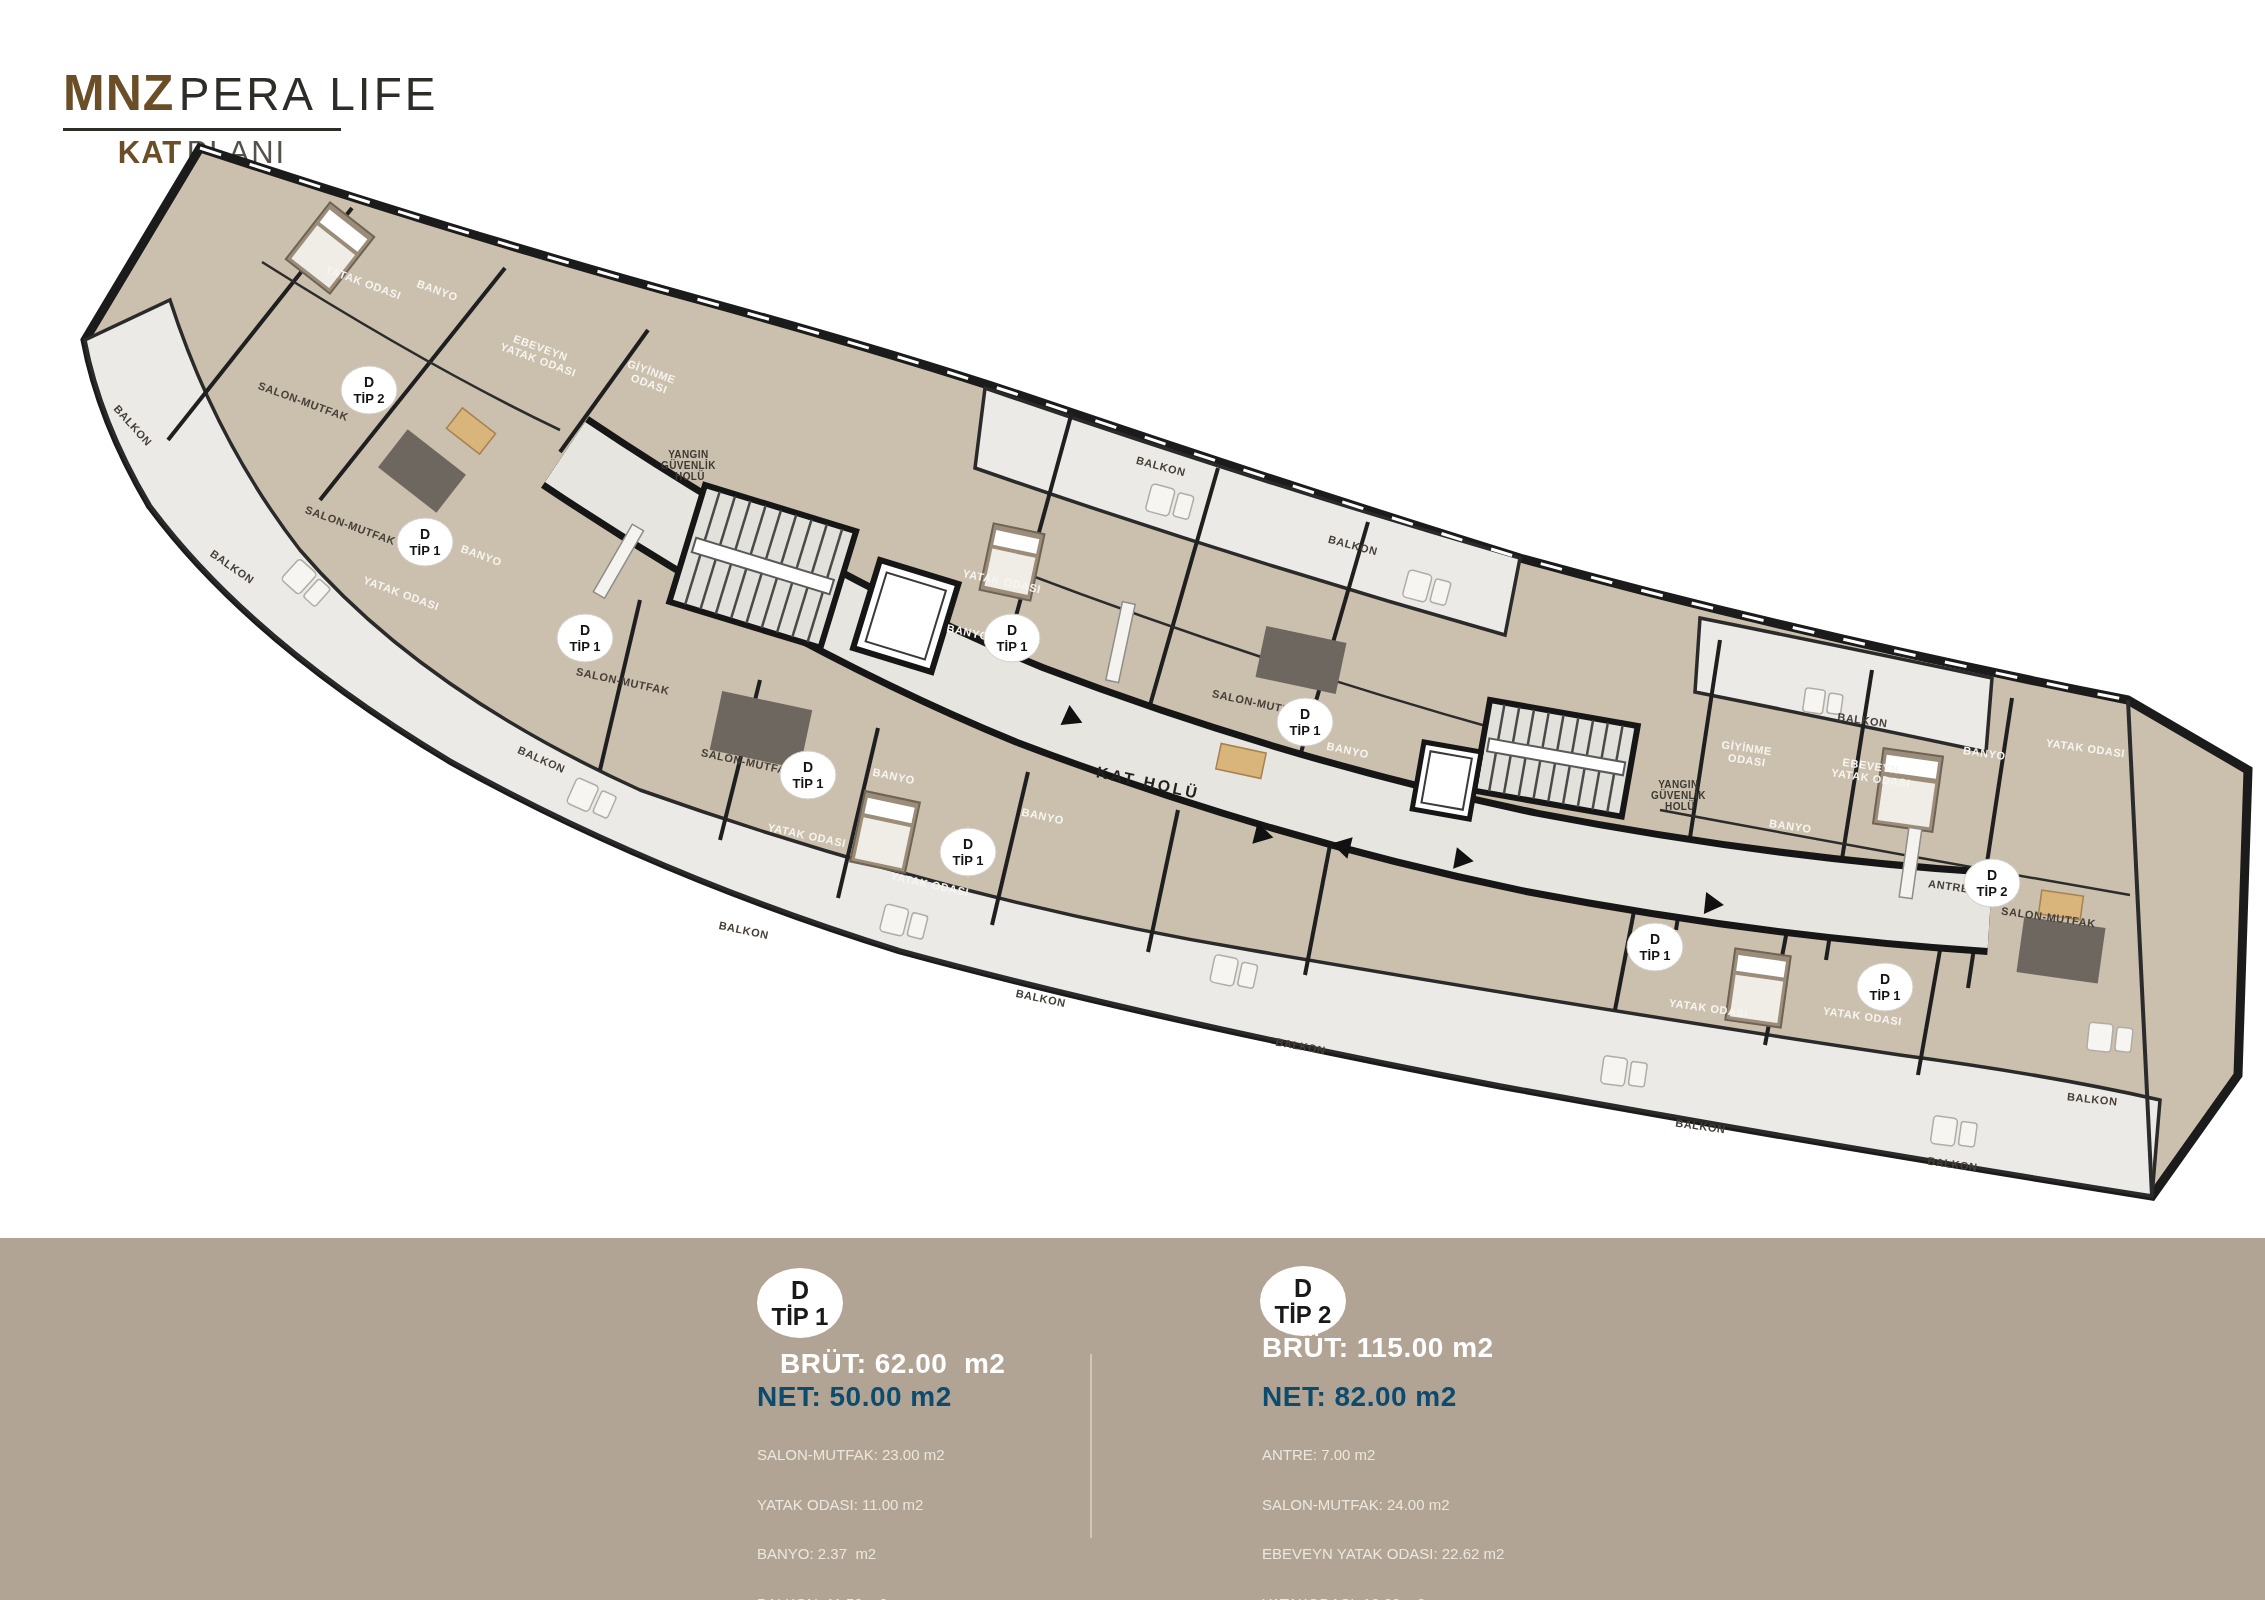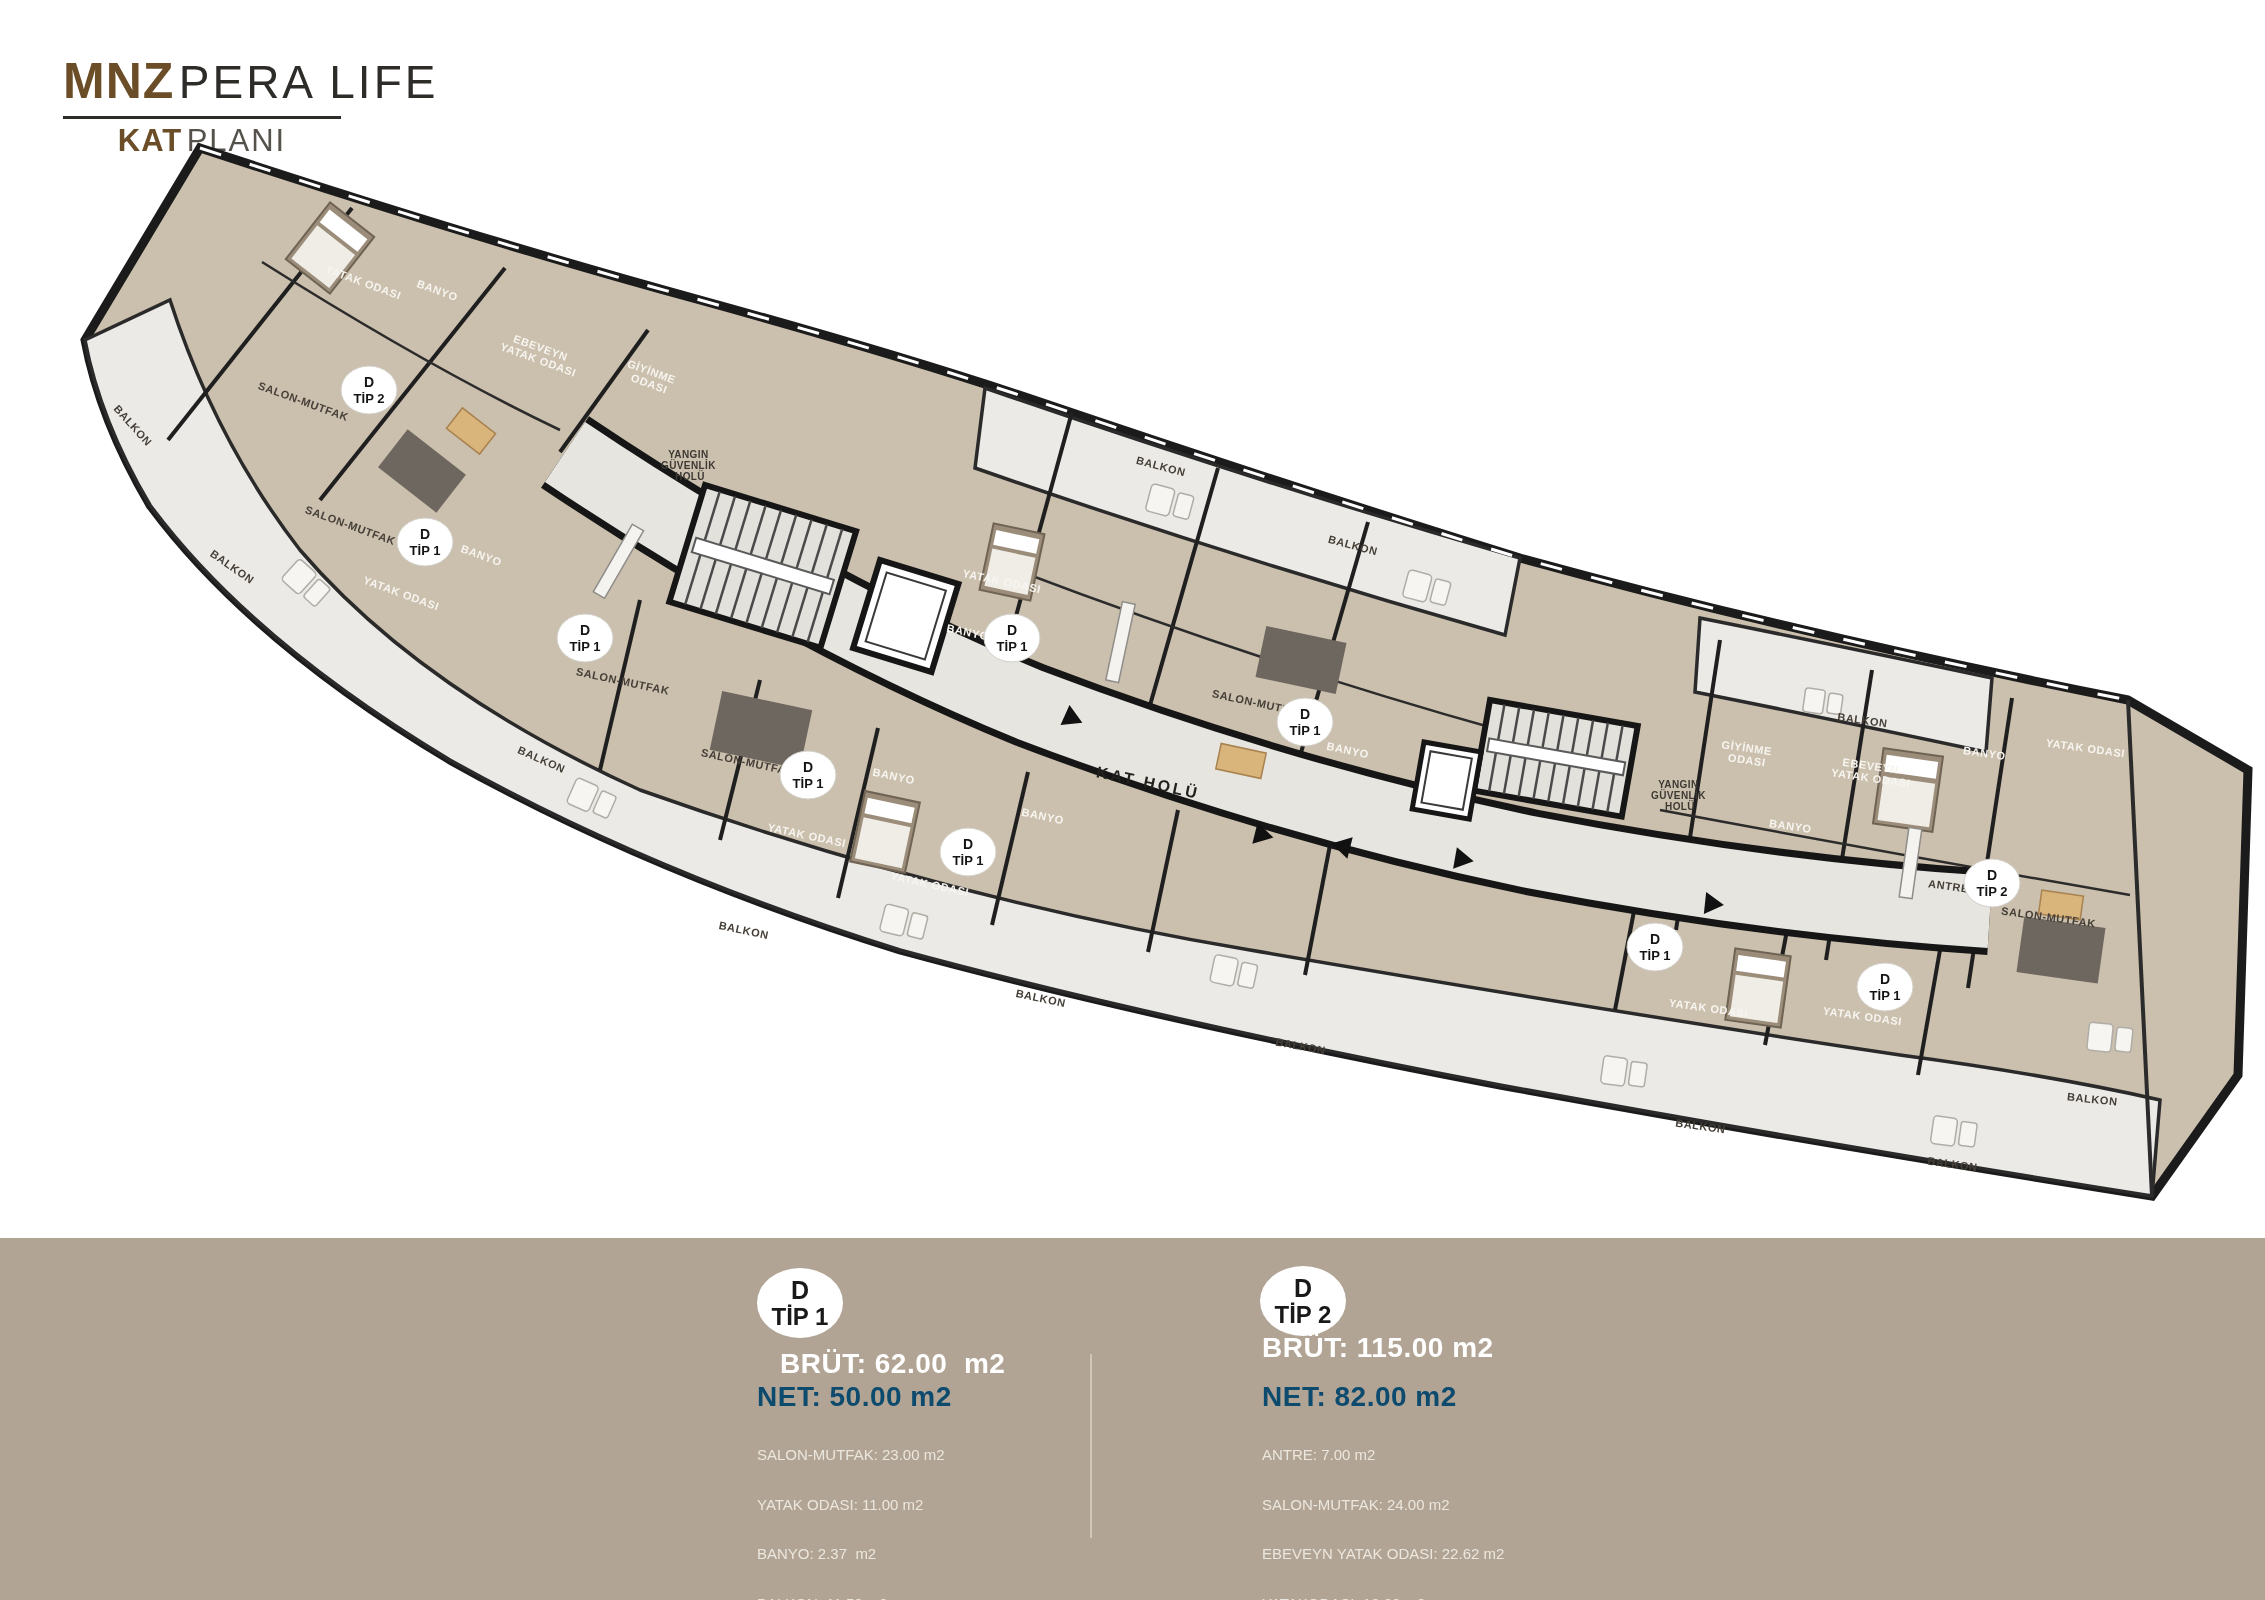--- a/index.html
+++ b/index.html
@@ -1,20 +1,20 @@
 <!DOCTYPE html>
 <html><head>
 <meta charset="utf-8">
 <style>
   html,body{margin:0;padding:0;background:#ffffff;}
   #stage{position:relative;width:2265px;height:1600px;background:#ffffff;overflow:hidden;
          font-family:"Liberation Sans",sans-serif;}
 
   
-  .logo{position:absolute;left:63px;top:52px;width:285px;}
+  .logo{position:absolute;left:63px;top:64px;width:285px;}
   .logo-line1{white-space:nowrap;}
   .logo-brand{font-size:50px;font-weight:800;color:#6b4e28;letter-spacing:1px;}
   .logo-rest{font-size:46px;font-weight:300;color:#2e2c29;letter-spacing:3px;}
   .logo-rule{height:3px;background:#2e2c29;margin-top:6px;width:278px;}
   .logo-line2{text-align:center;margin-top:4px;width:278px;}
   .logo-sub-bold{font-size:31px;font-weight:700;color:#6b4e28;letter-spacing:1px;}
   .logo-sub-rest{font-size:31px;font-weight:300;color:#55514b;letter-spacing:2px;}
 
   
   #plan{position:absolute;left:0;top:0;}

